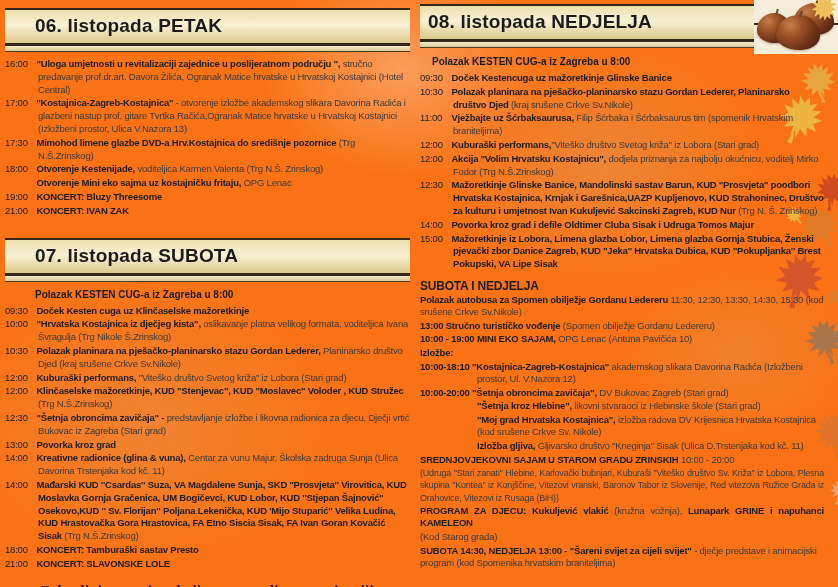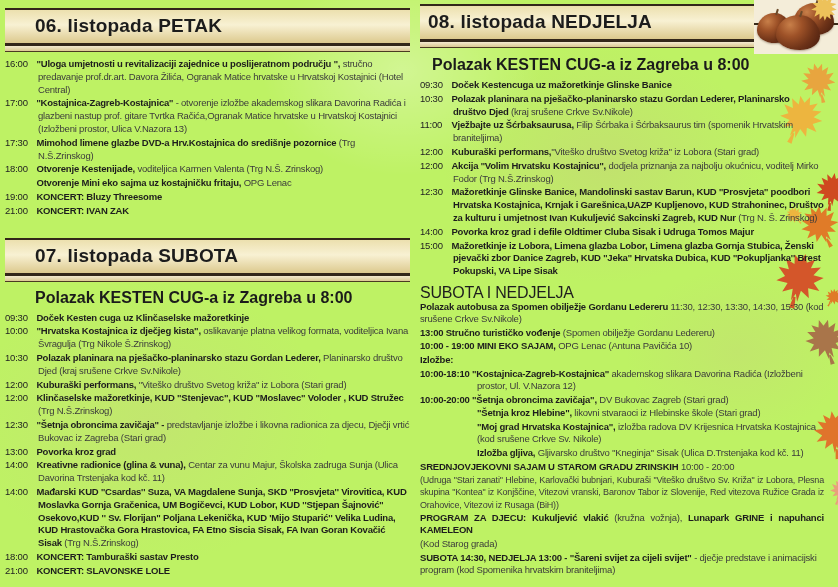--- a/index.html
+++ b/index.html
@@ -1,44 +1,44 @@
 <!DOCTYPE html>
 <html><head>
 <meta charset="utf-8">
 <style>
   html,body{margin:0;padding:0;background:#d8d0bc;}
-  .page{position:relative;width:838px;height:587px;background:#bef264;overflow:hidden;
+  .page{position:relative;width:838px;height:587px;background:#f97316;overflow:hidden;
         font-family:"Liberation Sans",sans-serif;color:#3b3b3b;}
   .page::before{content:"";position:absolute;inset:0;z-index:0;background:
     radial-gradient(230px 170px at 72% 28%, rgba(203,182,137,.28), transparent 70%),
     radial-gradient(260px 200px at 18% 72%, rgba(208,188,148,.22), transparent 70%),
     radial-gradient(200px 150px at 48% 12%, rgba(255,255,255,.30), transparent 70%),
     radial-gradient(160px 120px at 88% 60%, rgba(205,185,140,.20), transparent 70%);}
   .cols{position:relative;z-index:3;display:flex;}
   .colL{width:414px;box-sizing:border-box;padding:8px 4px 0 5px;}
   .colR{flex:1;box-sizing:border-box;padding:4px 14px 0 6px;}
 
   .dayhdr{border-top:2px solid #33271a;background:linear-gradient(#ece0ae,#f8f1d3 45%,#dcc98e);
           font-weight:bold;font-size:19px;color:#1c1c1c;padding:5px 6px 6px 30px;letter-spacing:.2px;}
   .colR .dayhdr{padding-left:8px;}
   .r1{height:3px;background:#33271a;}
   .r2{height:5px;background:linear-gradient(#f3ead0,#dbc991);}
   .r3{height:1px;background:#4a3a22;margin-bottom:6px;}
 
-  .sub{font-weight:bold;font-size:16px;color:#1b1b1b;margin:7px 0 5px 30px;}
+  .sub{font-weight:bold;font-size:10px;color:#1b1b1b;margin:7px 0 5px 30px;}
   .colR .sub{margin-left:12px;margin-top:8px;}
 
   .ev{font-size:9.5px;letter-spacing:-0.2px;line-height:12.8px;margin:1px 0;
       padding-left:33px;text-indent:-33px;}
   .ev .time{display:inline-block;min-width:29px;text-indent:0;font-weight:normal;color:#222;}
   .b{font-weight:bold;color:#1d1d1d;}
   .n{color:#3b3b3b;}
 
   .wk{font-size:9.5px;letter-spacing:-0.2px;line-height:12.6px;margin:1px 0;}
-  .wk-head{font-weight:normal;font-size:16px;color:#1d1d1d;margin-top:9px;}
+  .wk-head{font-weight:bold;font-size:12px;color:#1d1d1d;margin-top:9px;}
   .hang{padding-left:57px;text-indent:-57px;}
   .ind{padding-left:57px;}
   .smalltxt{font-size:9px;line-height:12.2px;text-align:justify;color:#474747;}
   .just{text-align:justify;}
 
   .footer{margin-top:10px;text-align:center;font-family:"DejaVu Serif",serif;
           font-weight:bold;font-size:11.5px;color:#2c2013;line-height:19px;letter-spacing:.2px;}
 
   
   .chest-patch{position:absolute;top:0;right:0;width:84px;height:54px;background:#f4edd9;z-index:4;}

